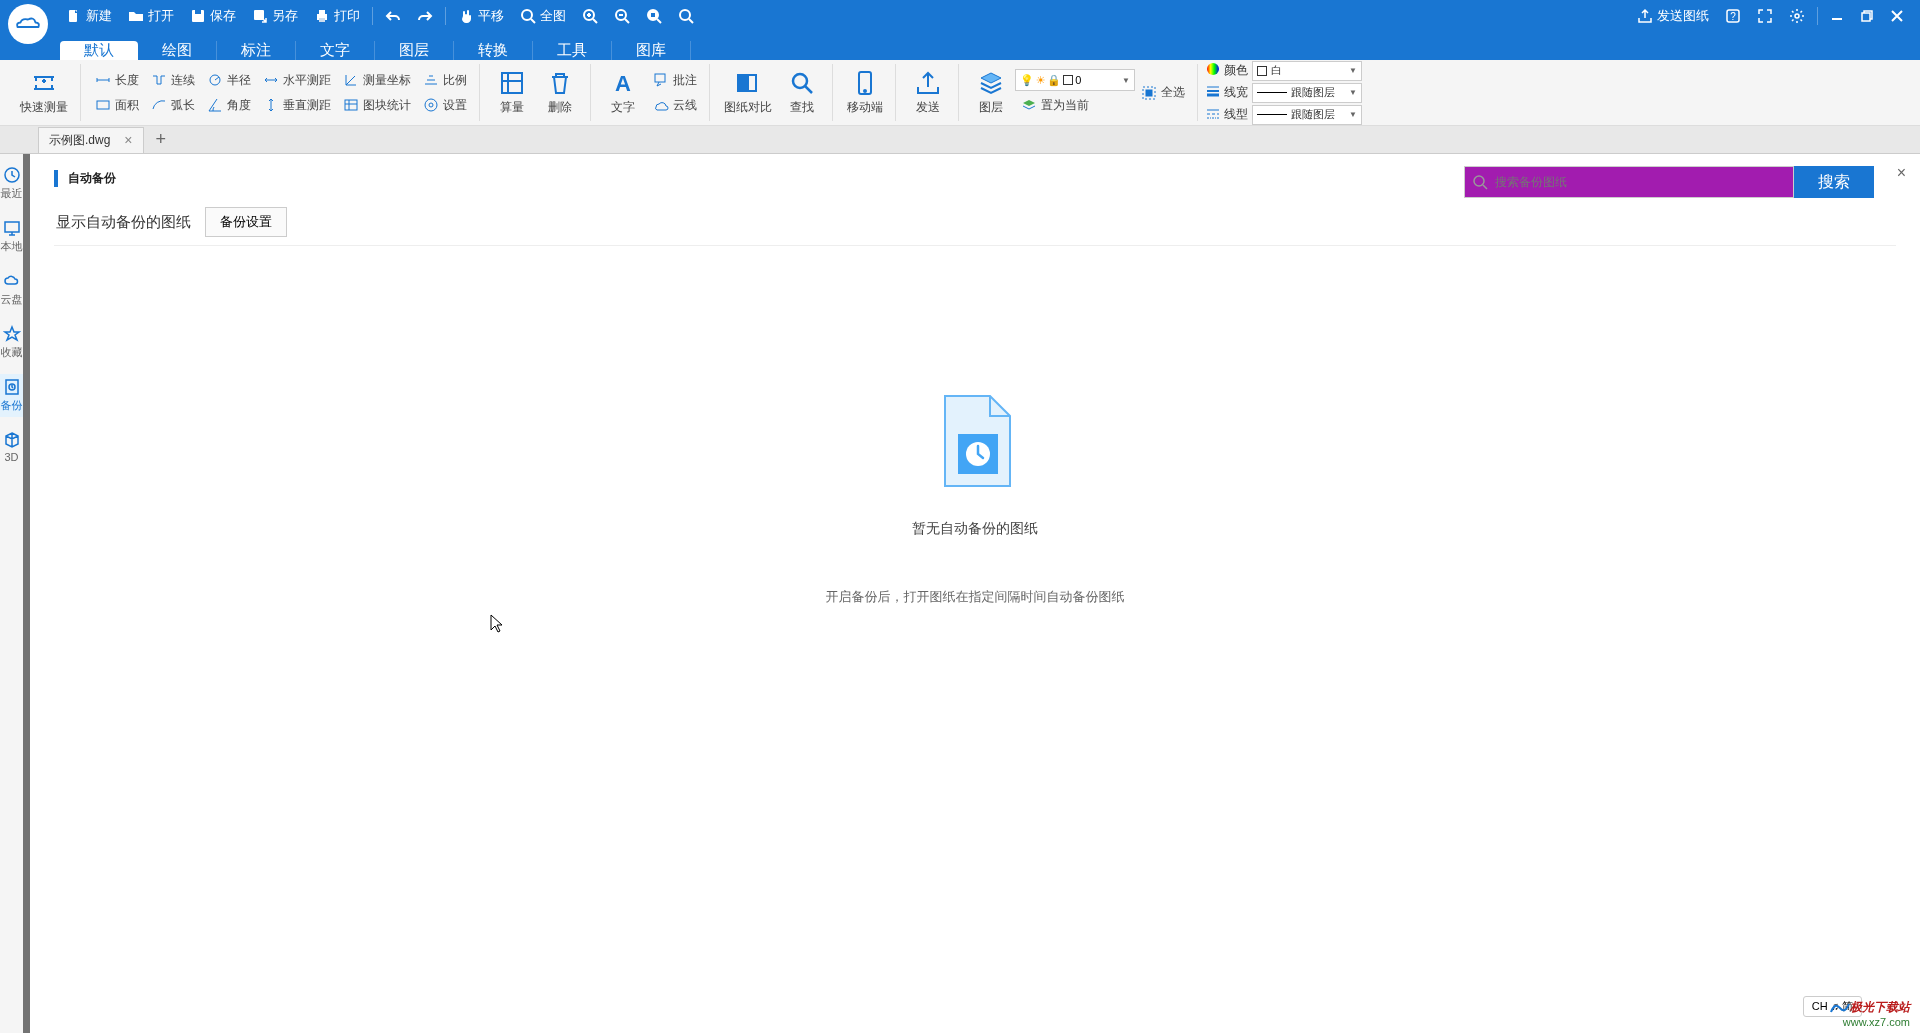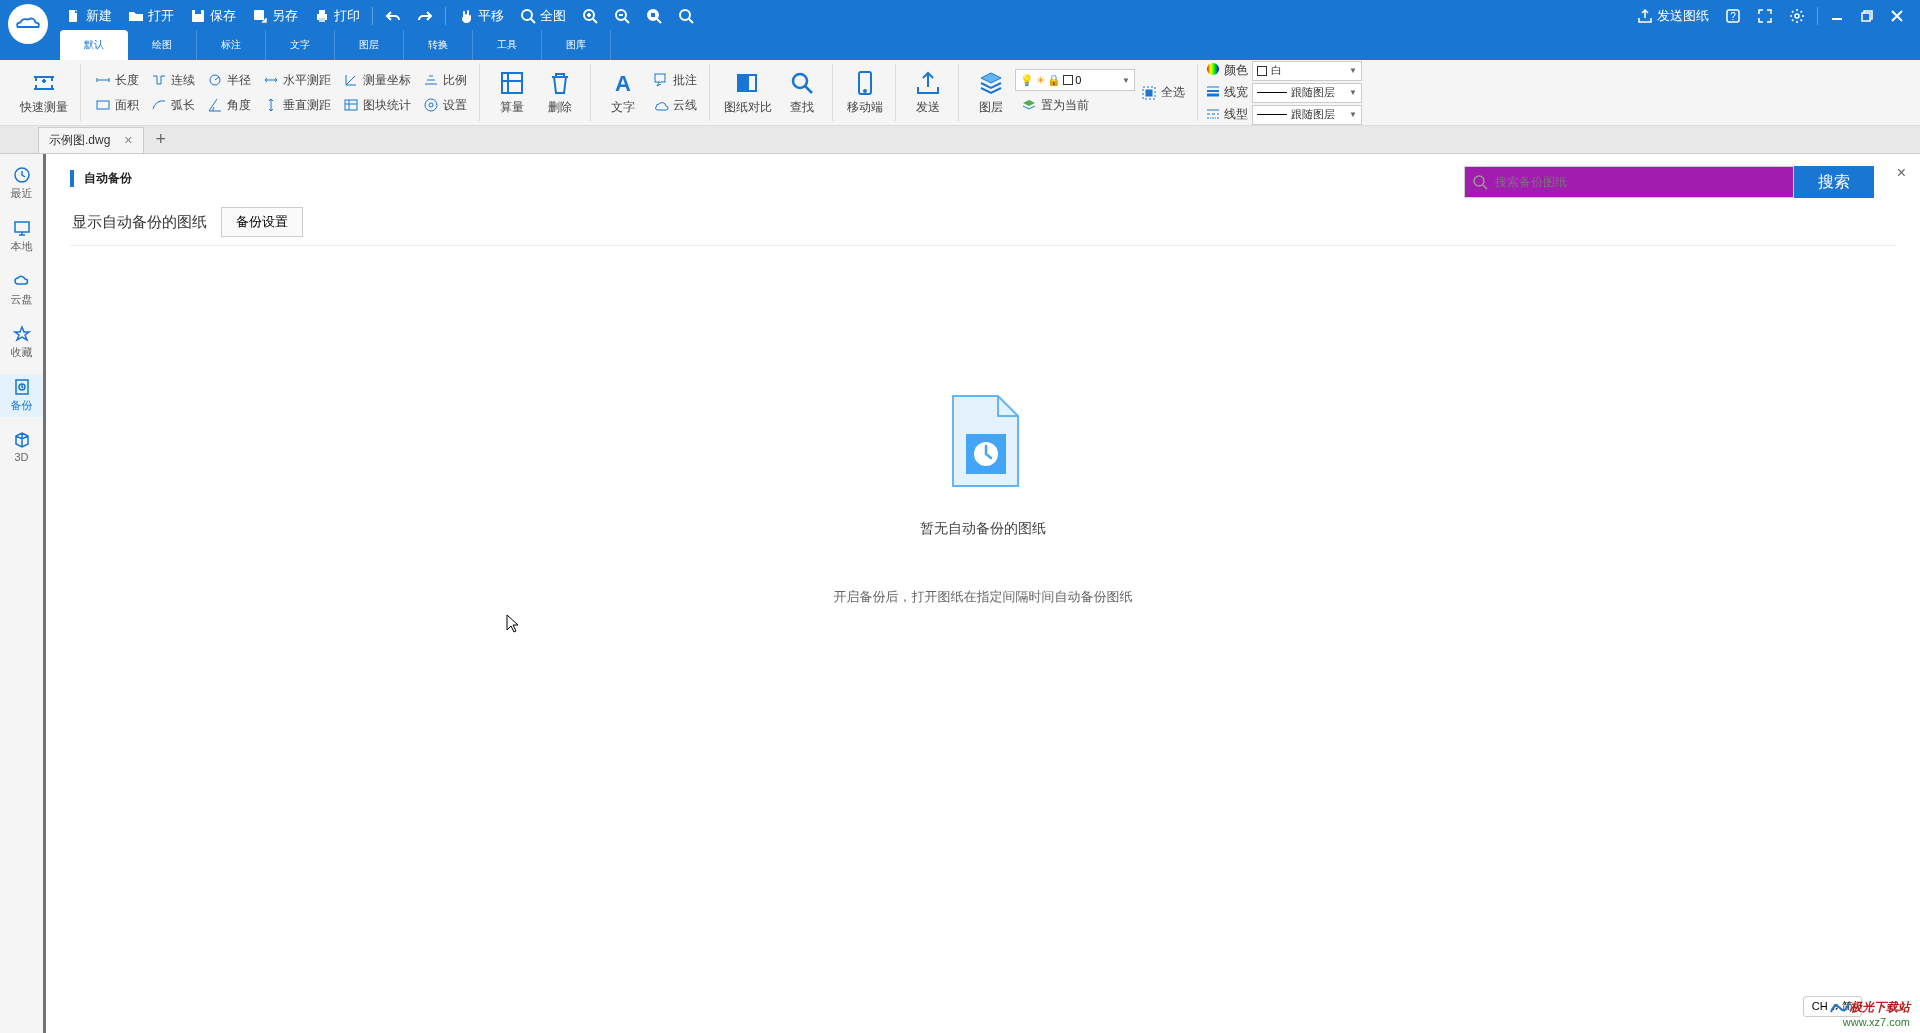--- a/index.html
+++ b/index.html
@@ -9,21 +9,21 @@
 .titlebar { background: #1976d2; height: 32px; display: flex; align-items: center; padding: 0 8px; color: #fff; }
 .logo { width: 40px; height: 40px; background: #fff; border-radius: 50%; display: flex; align-items: center; justify-content: center; margin-right: 10px; margin-top: 16px; position: relative; z-index: 10; }
 .logo svg { width: 30px; height: 20px; }
 .tb-btn { display: flex; align-items: center; gap: 4px; padding: 0 8px; height: 32px; cursor: pointer; color: #fff; font-size: 13px; }
 .tb-sep { width: 1px; height: 18px; background: rgba(255,255,255,0.3); margin: 0 4px; }
 .tb-spacer { flex: 1; }
 .tb-icon { width: 16px; height: 16px; display: inline-block; }
 
 
 .menubar { background: #1976d2; height: 28px; display: flex; align-items: flex-end; padding-left: 60px; }
-.menu-tab { padding: 8px 24px; color: #fff; cursor: pointer; font-size: 10px; border-right: 1px solid rgba(255,255,255,0.2); }
+.menu-tab { padding: 0 24px; color: #fff; cursor: pointer; font-size: 15px; border-right: 1px solid rgba(255,255,255,0.2); }
 .menu-tab.active { background: #fff; color: #1976d2; border-radius: 4px 4px 0 0; border-right: none; }
 
 
 .ribbon { background: #f5f5f5; border-bottom: 1px solid #ddd; height: 66px; display: flex; align-items: center; padding: 4px 8px; gap: 2px; }
 .ribbon-group { display: flex; align-items: center; height: 100%; padding: 0 6px; border-right: 1px solid #ddd; }
 .ribbon-big { display: flex; flex-direction: column; align-items: center; gap: 2px; padding: 2px 6px; cursor: pointer; color: #444; min-width: 48px; }
 .ribbon-big .ico { width: 28px; height: 28px; color: #1976d2; display: flex; align-items: center; justify-content: center; }
 .ribbon-col { display: flex; flex-direction: column; gap: 4px; }
 .ribbon-small { display: flex; align-items: center; gap: 4px; padding: 2px 6px; cursor: pointer; color: #444; white-space: nowrap; }
 .ribbon-small .ico { width: 16px; height: 16px; color: #1976d2; display: flex; align-items: center; justify-content: center; }
@@ -32,21 +32,21 @@
 .layer-select { border: 1px solid #ccc; background: #fff; height: 22px; width: 120px; padding: 0 4px; display: flex; align-items: center; gap: 3px; font-size: 11px; justify-content: space-between; }
 
 
 .doctabs { background: #e8e8e8; height: 28px; display: flex; align-items: center; border-bottom: 1px solid #ccc; padding-left: 38px; }
 .doctab { background: #f5f5f5; border: 1px solid #ccc; border-bottom: none; padding: 4px 10px; display: flex; align-items: center; gap: 14px; font-size: 12px; color: #333; margin-right: 2px; }
 .doctab .close { color: #888; cursor: pointer; font-size: 14px; }
 .add-tab { padding: 0 10px; color: #666; font-size: 18px; cursor: pointer; }
 
 
 .main { display: flex; height: calc(1033px - 32px - 28px - 66px - 28px); }
-.sidebar { width: 46px; background: #f5f5f5; border-right: 3px solid #737373; display: flex; flex-direction: column; align-items: center; padding-top: 8px; gap: 10px; }
+.sidebar { width: 30px; background: #f5f5f5; border-right: 7px solid #737373; display: flex; flex-direction: column; align-items: center; padding-top: 8px; gap: 10px; }
 .side-item { display: flex; flex-direction: column; align-items: center; gap: 2px; color: #666; cursor: pointer; padding: 4px 0; width: 100%; font-size: 11px; }
 .side-item.active { color: #1976d2; background: #e3f2fd; }
 .side-item .ico { width: 18px; height: 18px; display: flex; align-items: center; justify-content: center; }
 
 .content { flex: 1; padding: 16px 24px; position: relative; background: #fff; }
 .content-header { display: flex; align-items: center; border-left: 4px solid #1976d2; padding-left: 10px; margin-bottom: 20px; }
 .content-title { font-size: 12px; font-weight: bold; color: #222; }
 .search-area { position: absolute; top: 12px; right: 46px; display: flex; }
 .search-input { border: 1px solid #ccc; height: 32px; width: 330px; padding: 0 10px 0 30px; background: #a21caf; font-size: 12px; }
 .search-wrap { position: relative; }

